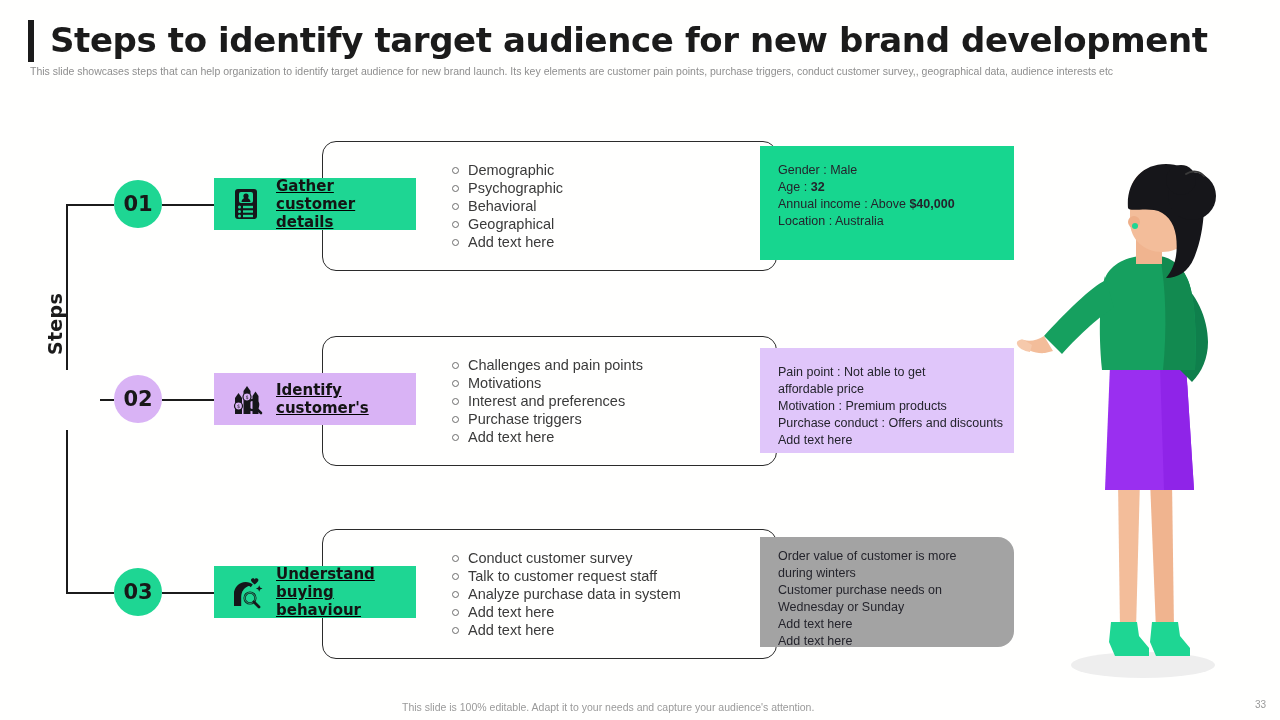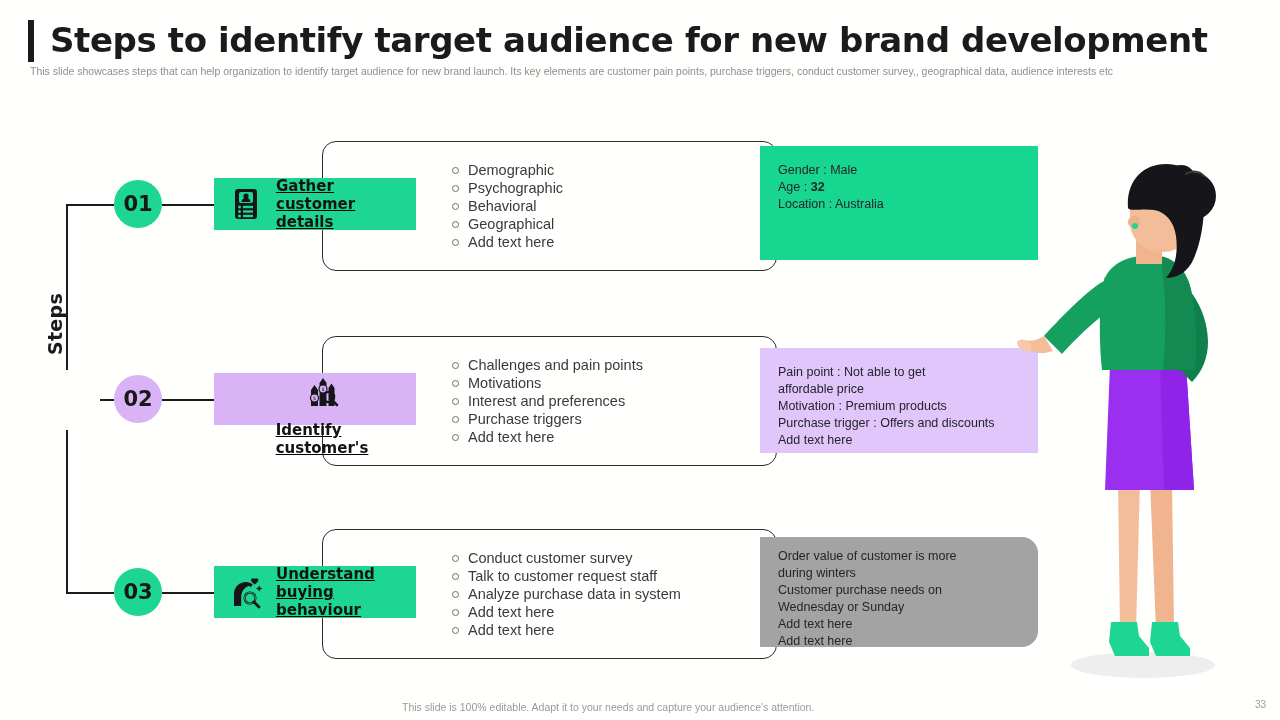--- a/index.html
+++ b/index.html
@@ -76,21 +76,21 @@
     font-family: "Liberation Sans", sans-serif;
   }
   .bullets li { list-style: none; position: relative; padding-left: 18px; }
   .bullets li::before {
     content: ""; position: absolute; left: 2px; top: 6px;
     width: 5px; height: 5px; border: 1.2px solid #6d6d6d; border-radius: 50%;
   }
 
   
   .info-card {
-    position: absolute; left: 760px; width: 278px;
+    position: absolute; left: 760px; width: 254px;
     padding: 16px 0 16px 18px;
     font-size: 12.5px; line-height: 17px; color: #24242c;
     font-family: "Liberation Sans", sans-serif;
   }
   .info-card b { font-weight: 700; }
 
   
   .footer-note {
     position: absolute; left: 402px; top: 701px;
     font-size: 10.5px; color: #9a9a9a;
@@ -165,34 +165,40 @@
         <span>Gender</span>
         <span>:</span>
         <span>Male</span>
       </div>
       <div>
         <span>Age</span>
         <span>:</span>
         <b>32</b>
       </div>
       <div>
+        <span>Annual income</span>
+        <span>:</span>
+        <span>Above</span>
+        <b>$40,000</b>
+      </div>
+      <div>
         <span>Location</span>
         <span>:</span>
         <span>Australia</span>
       </div>
     </div>
   </div>
 
   <div class="row">
     <div class="circle" style="left:114px;top:375px;background:#d9b3f5;">02</div>
     <div class="connector" style="left:162px;top:399px;width:54px;"></div>
 
     <div class="outline-box" style="top:336px;"></div>
 
-    <div class="chip" style="top:373px;background:#d9b3f5;flex-direction:column;">
+    <div class="chip" style="top:373px;background:#d9b3f5;">
       <span class="chip-icon">
         <svg viewBox="0 0 36 36" width="36" height="36" aria-hidden="true">
           <path d="M7 33V17l3.5-5 3.5 5v16z" fill="#16161a"></path>
           <path d="M15.5 33V10L19 5l3.5 5v23z" fill="#16161a"></path>
           <path d="M24.5 33V15l3-4.5 3 4.5v18z" fill="#16161a"></path>
           <circle cx="10.5" cy="25" r="4" fill="#d9b3f5" stroke="#16161a" stroke-width="1.2"></circle>
           <text x="10.5" y="27.4" font-size="5" text-anchor="middle" fill="#16161a" font-family="DejaVu Sans">$</text>
           <circle cx="19" cy="16" r="4" fill="#d9b3f5" stroke="#16161a" stroke-width="1.2"></circle>
           <text x="19" y="18.4" font-size="5" text-anchor="middle" fill="#16161a" font-family="DejaVu Sans">$</text>
           <circle cx="25" cy="24" r="5.2" fill="none" stroke="#16161a" stroke-width="2.2"></circle>
@@ -219,21 +225,21 @@
         <span>:</span>
         <span>Not able to get</span>
       </div>
       <div>affordable price</div>
       <div>
         <span>Motivation</span>
         <span>:</span>
         <span>Premium products</span>
       </div>
       <div>
-        <span>Purchase trigger</span>
+        <span>Purchase conduct</span>
         <span>:</span>
         <span>Offers and discounts</span>
       </div>
       <div>Add text here</div>
     </div>
   </div>
 
   <div class="row">
     <div class="circle" style="left:114px;top:568px;background:#1ed693;">03</div>
     <div class="connector" style="left:162px;top:592px;width:54px;"></div>

